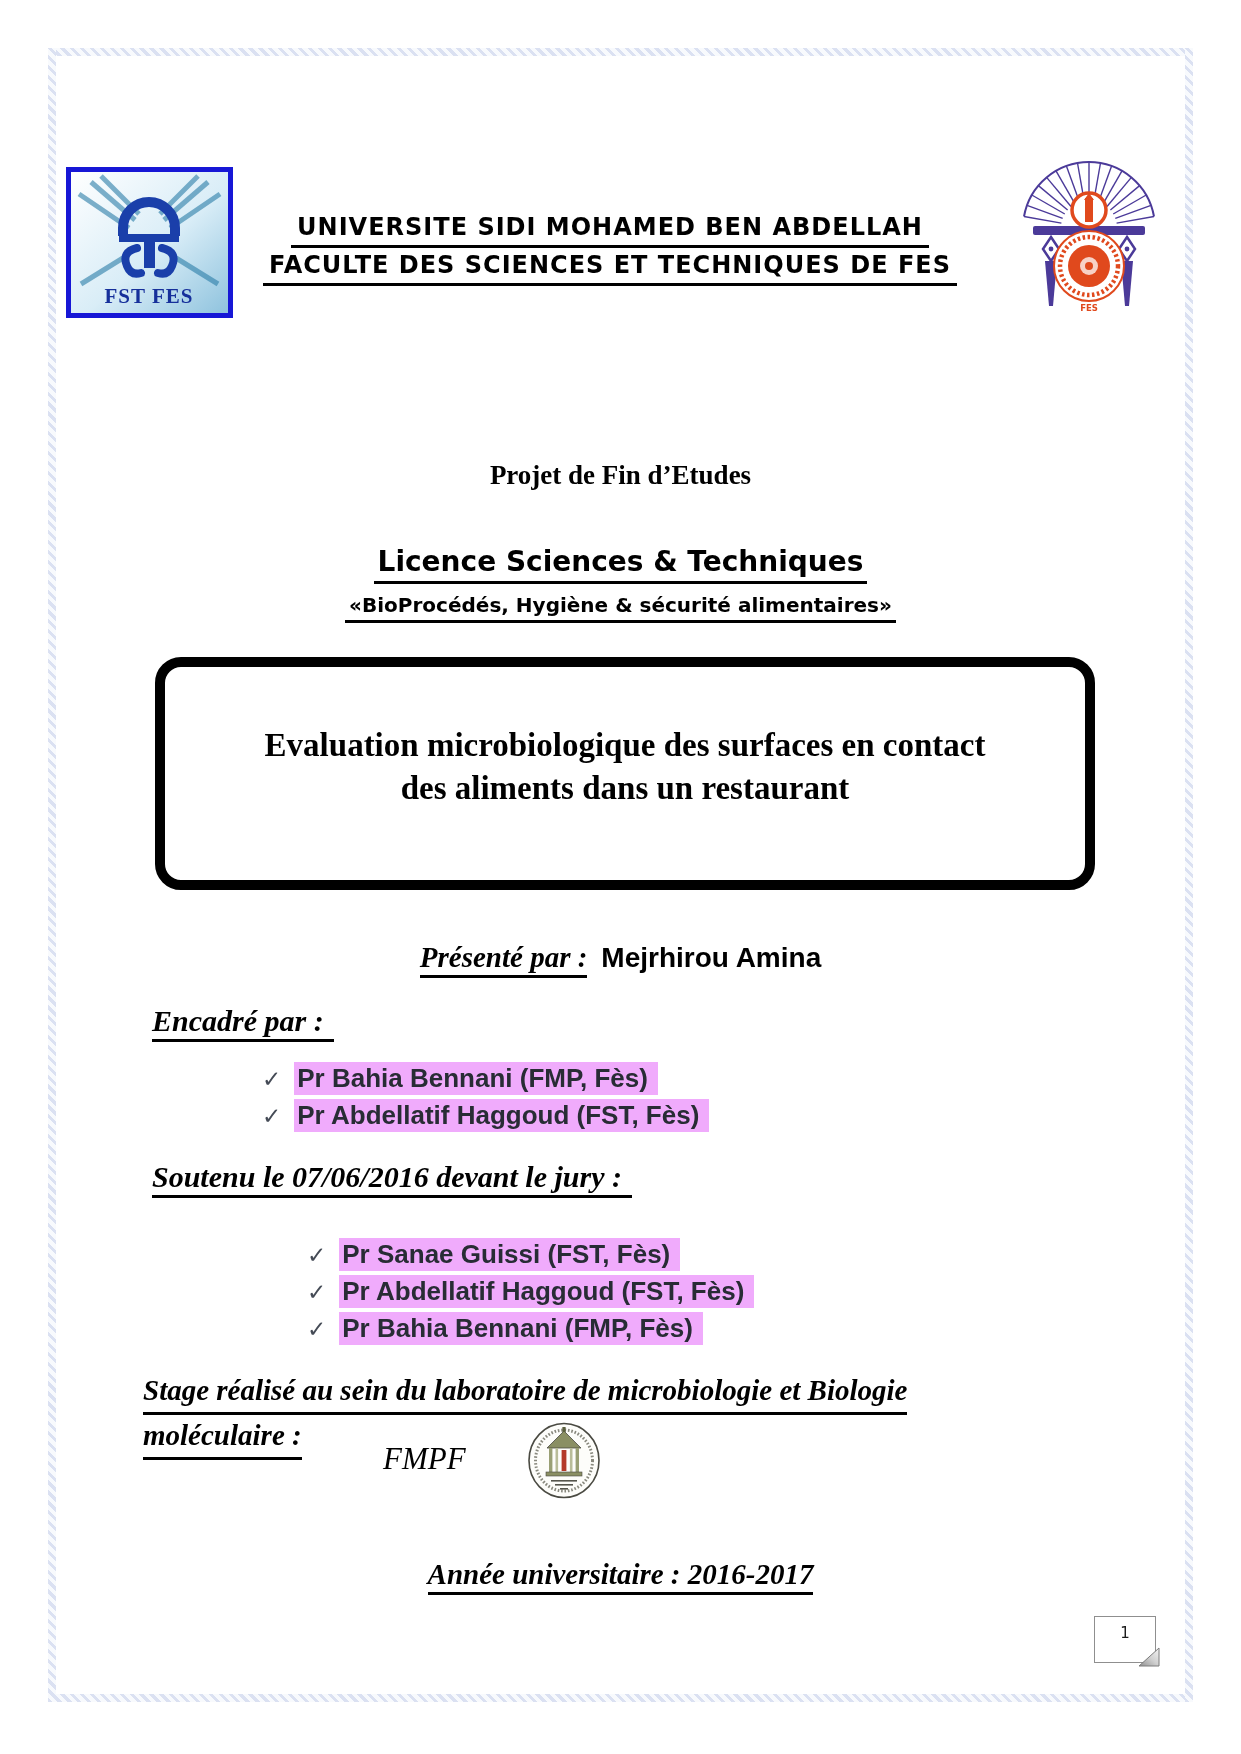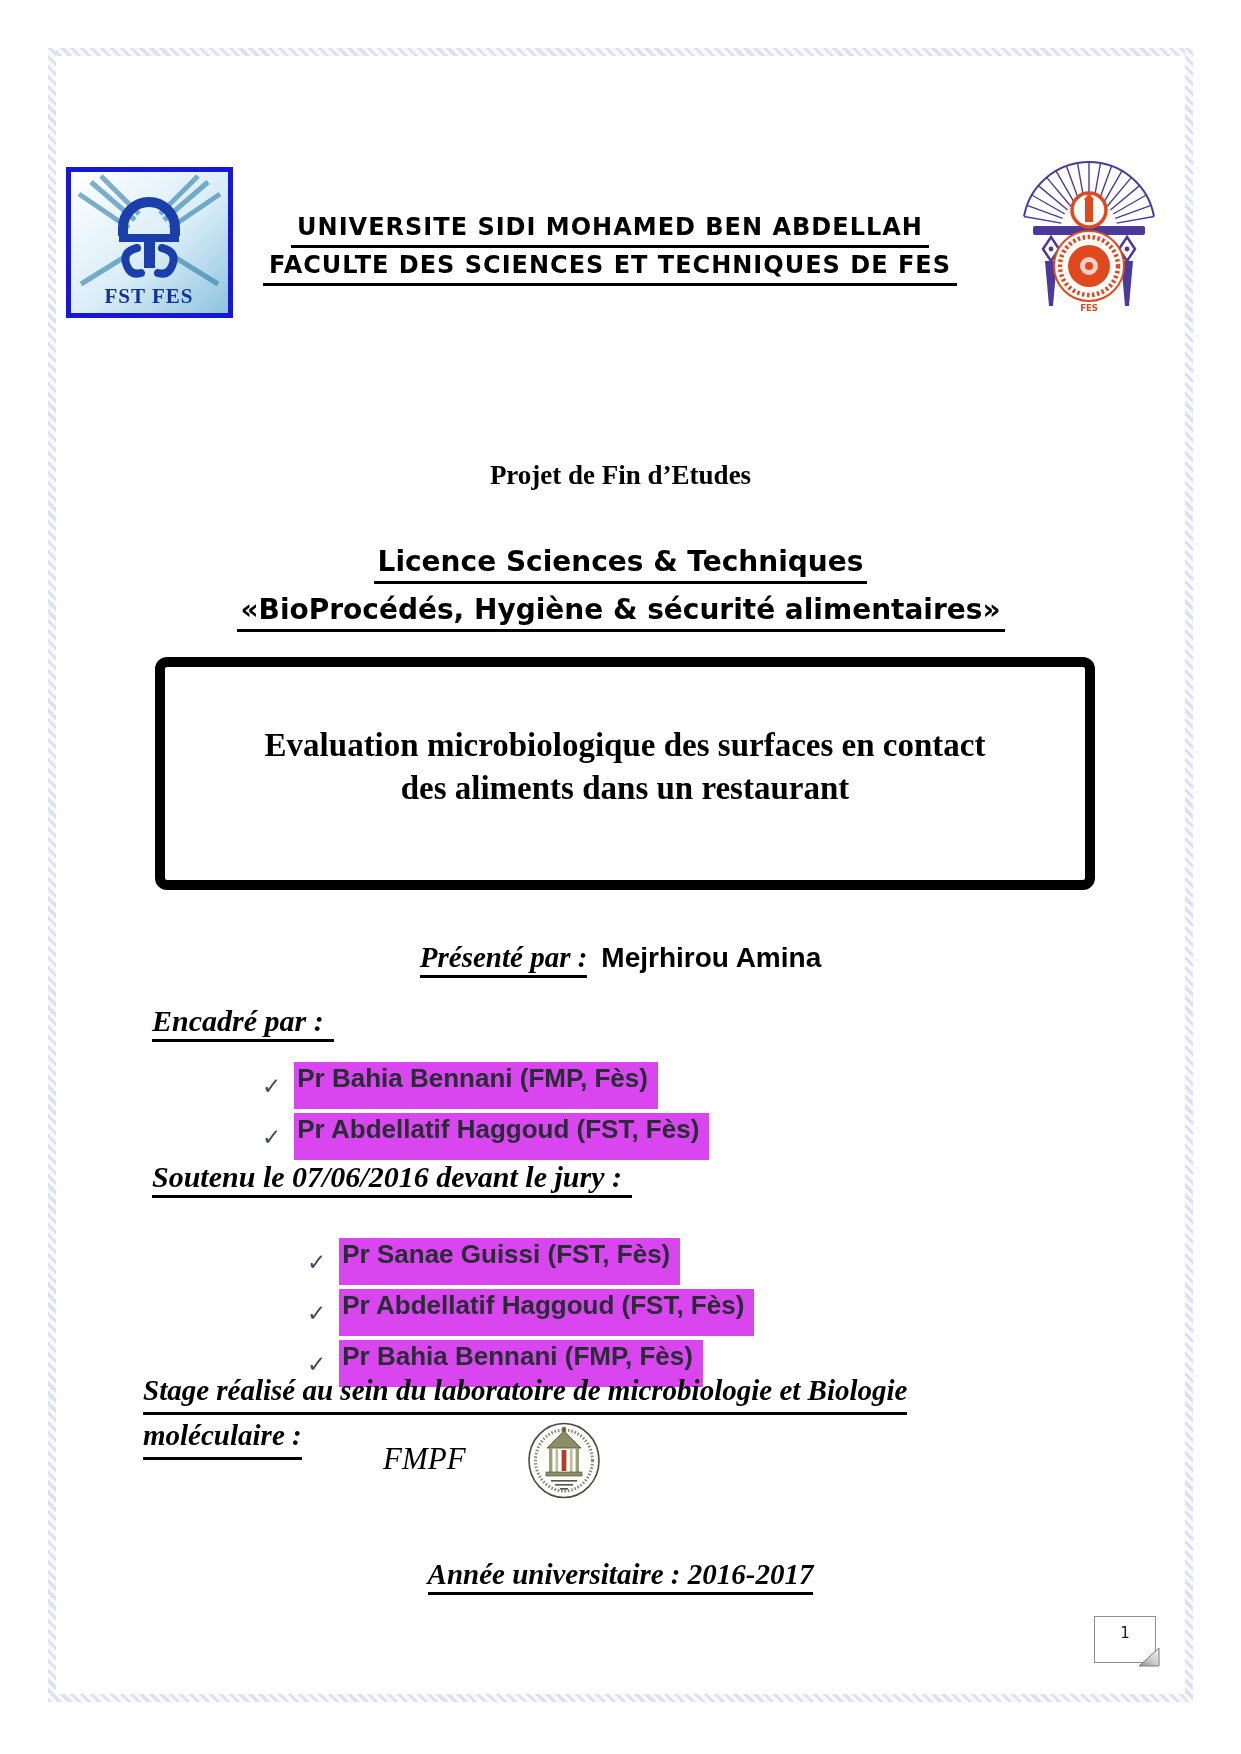--- a/index.html
+++ b/index.html
@@ -29,44 +29,44 @@
   .univ-seal svg{display:block;width:100%;height:100%;}
 
   .pfe-title{position:absolute;left:0;top:460px;width:100%;text-align:center;
              font-weight:bold;font-size:27px;}
 
   .degree-block{position:absolute;left:0;top:545px;width:100%;text-align:center;
                 font-family:"DejaVu Sans",sans-serif;font-weight:bold;}
   .degree-line{margin-bottom:9px;}
   .degree-line .u{display:inline-block;border-bottom:3px solid #000;padding:0 4px 3px 4px;}
   .degree-l1{font-size:28px;}
-  .degree-l2{font-size:28px;}
+  .degree-l2{font-size:20px;}
 
   .title-box{position:absolute;left:155px;top:657px;width:940px;height:233px;box-sizing:border-box;
-             border:10px solid #000;border-radius:12px;display:flex;align-items:center;justify-content:center;}
+             border:10px solid #000;border-radius:26px;display:flex;align-items:center;justify-content:center;}
   .title-text{text-align:center;font-weight:bold;font-size:33px;line-height:43px;padding-bottom:14px;}
 
   .presente-line{position:absolute;left:0;top:941px;width:100%;text-align:center;}
   .presente-label{font-style:italic;font-weight:bold;font-size:29px;
                   border-bottom:3px solid #000;padding-bottom:2px;}
   .presente-name{font-family:"Liberation Sans",sans-serif;font-weight:bold;font-size:28px;margin-left:10px;}
 
   .section-heading{position:absolute;font-style:italic;font-weight:bold;font-size:30px;}
   .section-heading .u{border-bottom:3px solid #000;padding-bottom:2px;padding-right:10px;}
   .h-encadre{left:152px;top:1004px;}
   .h-soutenu{left:152px;top:1160px;}
 
   .check-list{position:absolute;}
   .cl-encadre{left:262px;top:1062px;}
   .cl-jury{left:307px;top:1238px;}
   .check-item{display:flex;align-items:center;margin-bottom:4px;}
   .check{font-family:"DejaVu Sans",sans-serif;font-weight:normal;font-size:23px;color:#454b56;
          margin-right:13px;flex:0 0 auto;}
   .check-label{font-family:"Liberation Sans",sans-serif;font-weight:bold;font-size:26px;
-               color:#282c35;background:#d946ef;padding:1px 10px 15px 3px;white-space:nowrap;}
+               color:#282c35;background:#f0abfc;padding:1px 10px 1px 3px;white-space:nowrap;}
 
   .stage-block{position:absolute;left:143px;top:1370px;width:960px;
                font-style:italic;font-weight:bold;font-size:29px;line-height:41px;}
   .stage-block .line{display:block;}
   .stage-block .u{display:inline-block;border-bottom:3px solid #000;padding-bottom:1px;}
 
   .fmpf-label{position:absolute;left:383px;top:1441px;font-style:italic;font-weight:normal;font-size:31px;}
   .fmpf-seal{position:absolute;left:527px;top:1421px;width:74px;height:79px;}
   .fmpf-seal svg{display:block;width:100%;height:100%;}
 

